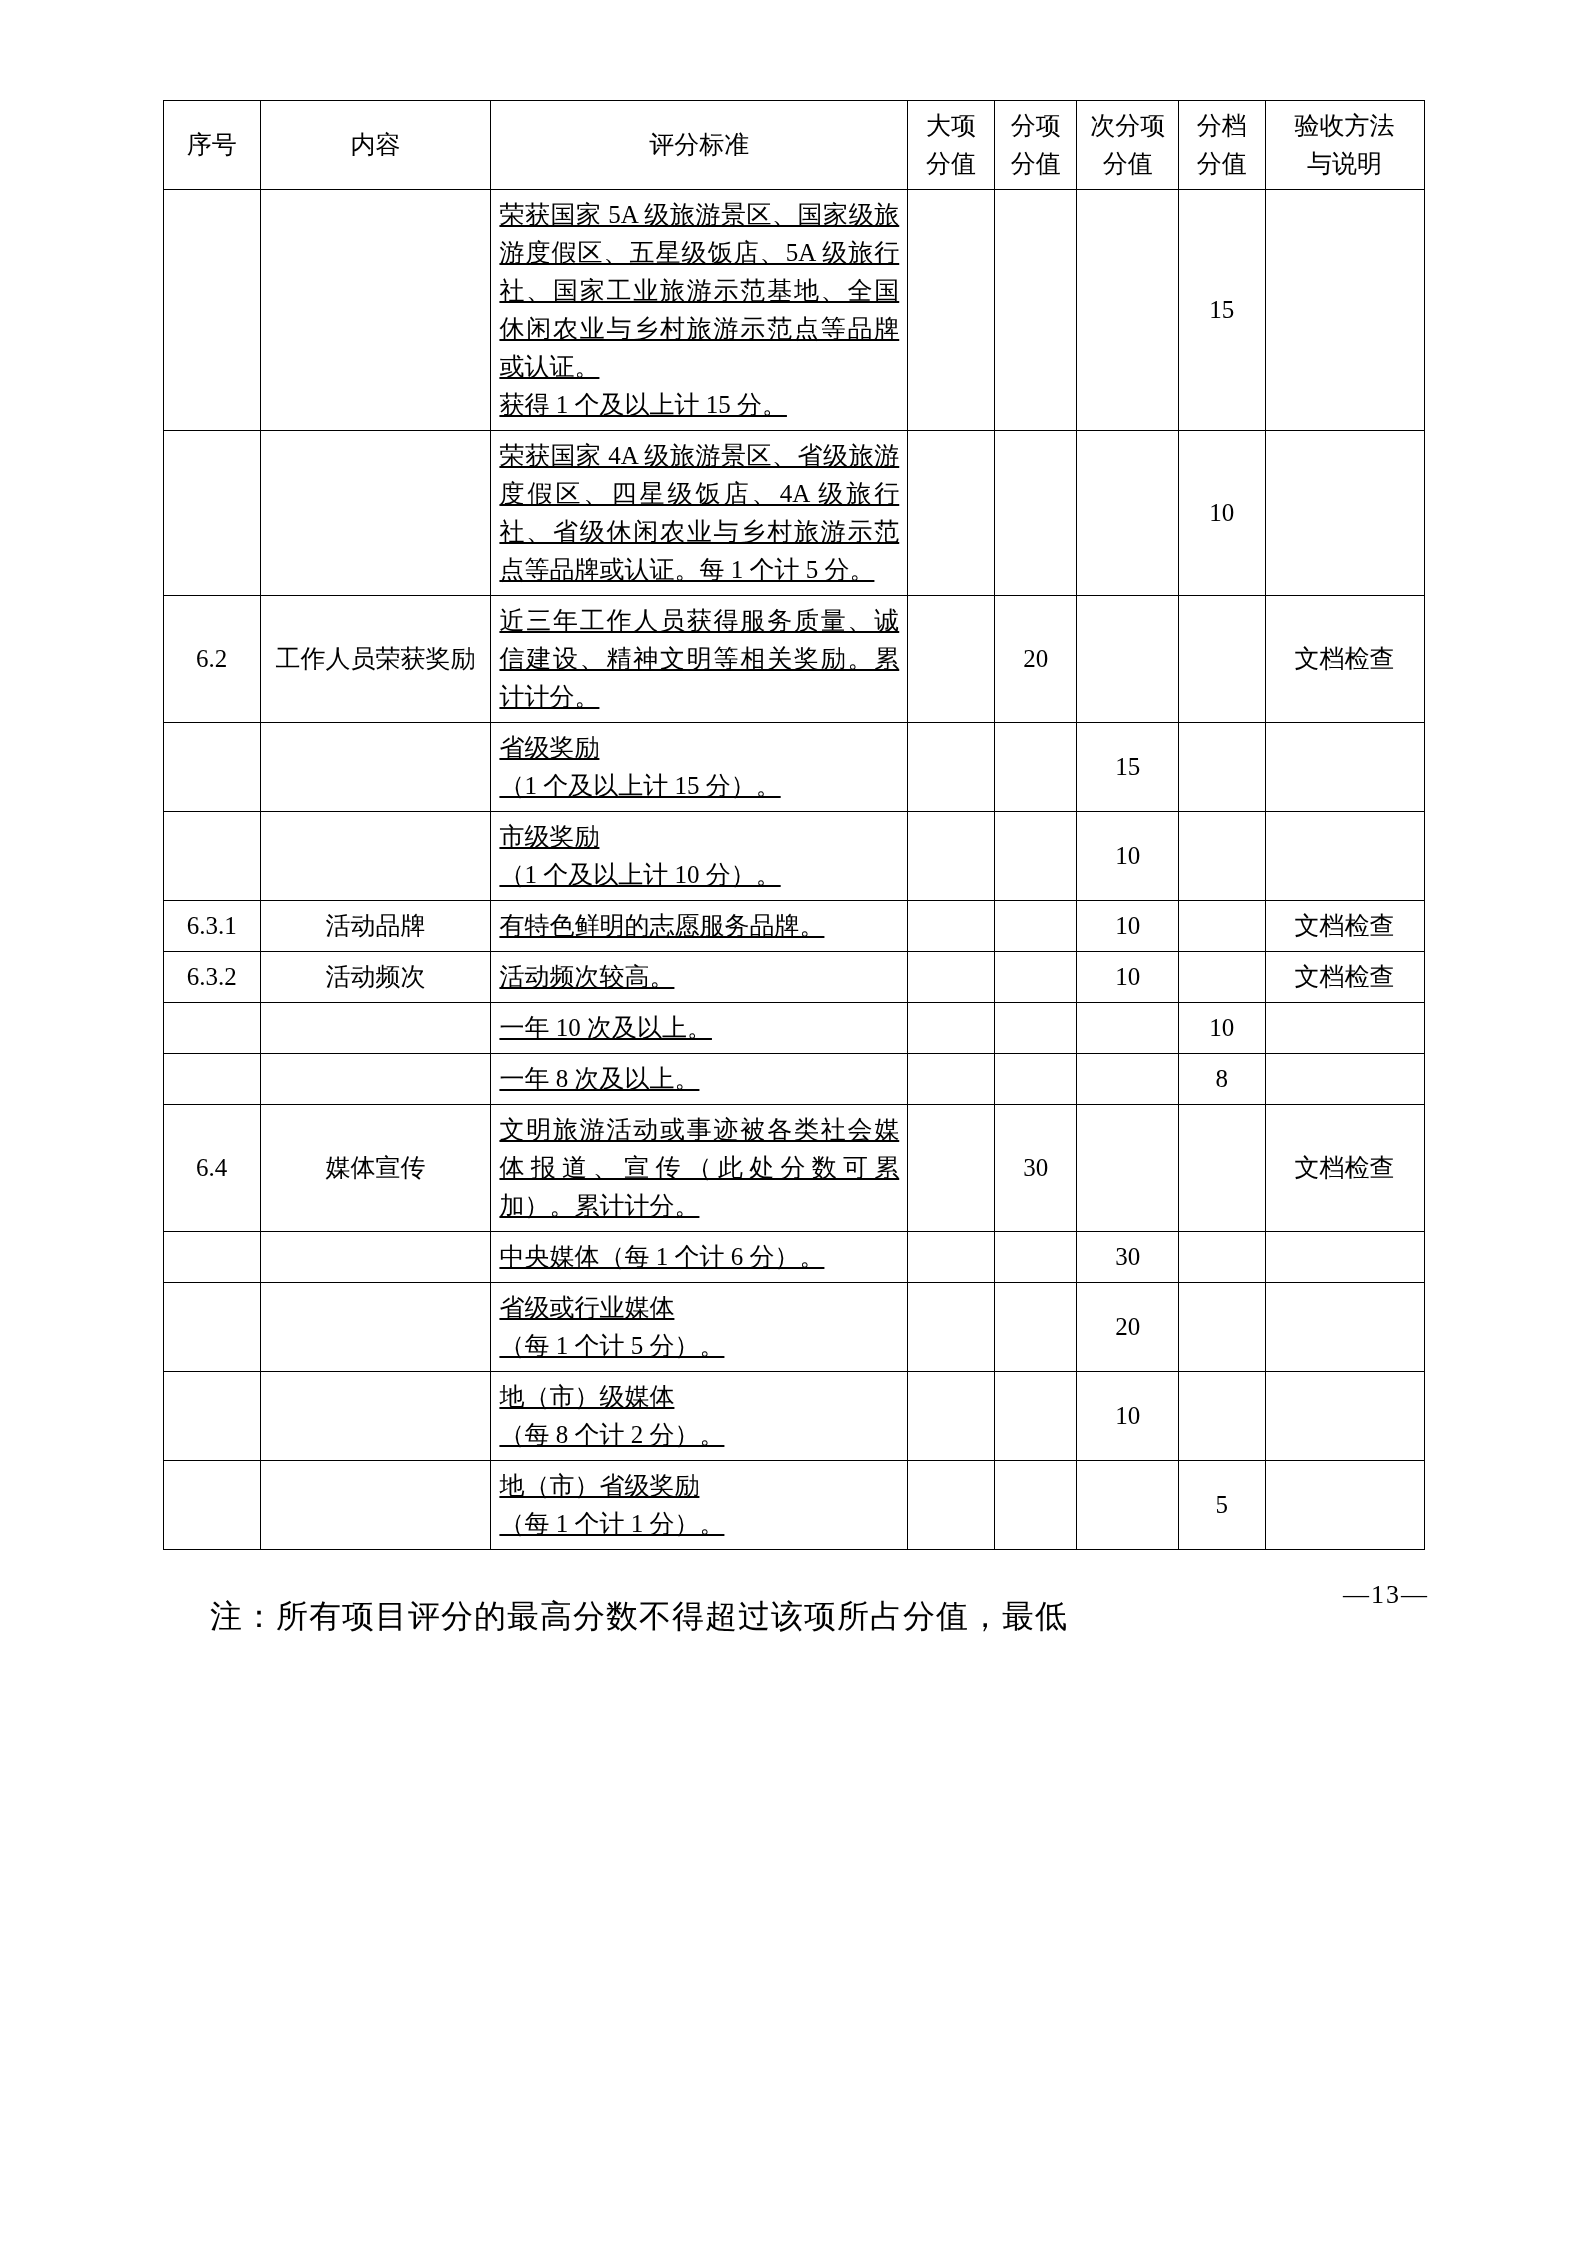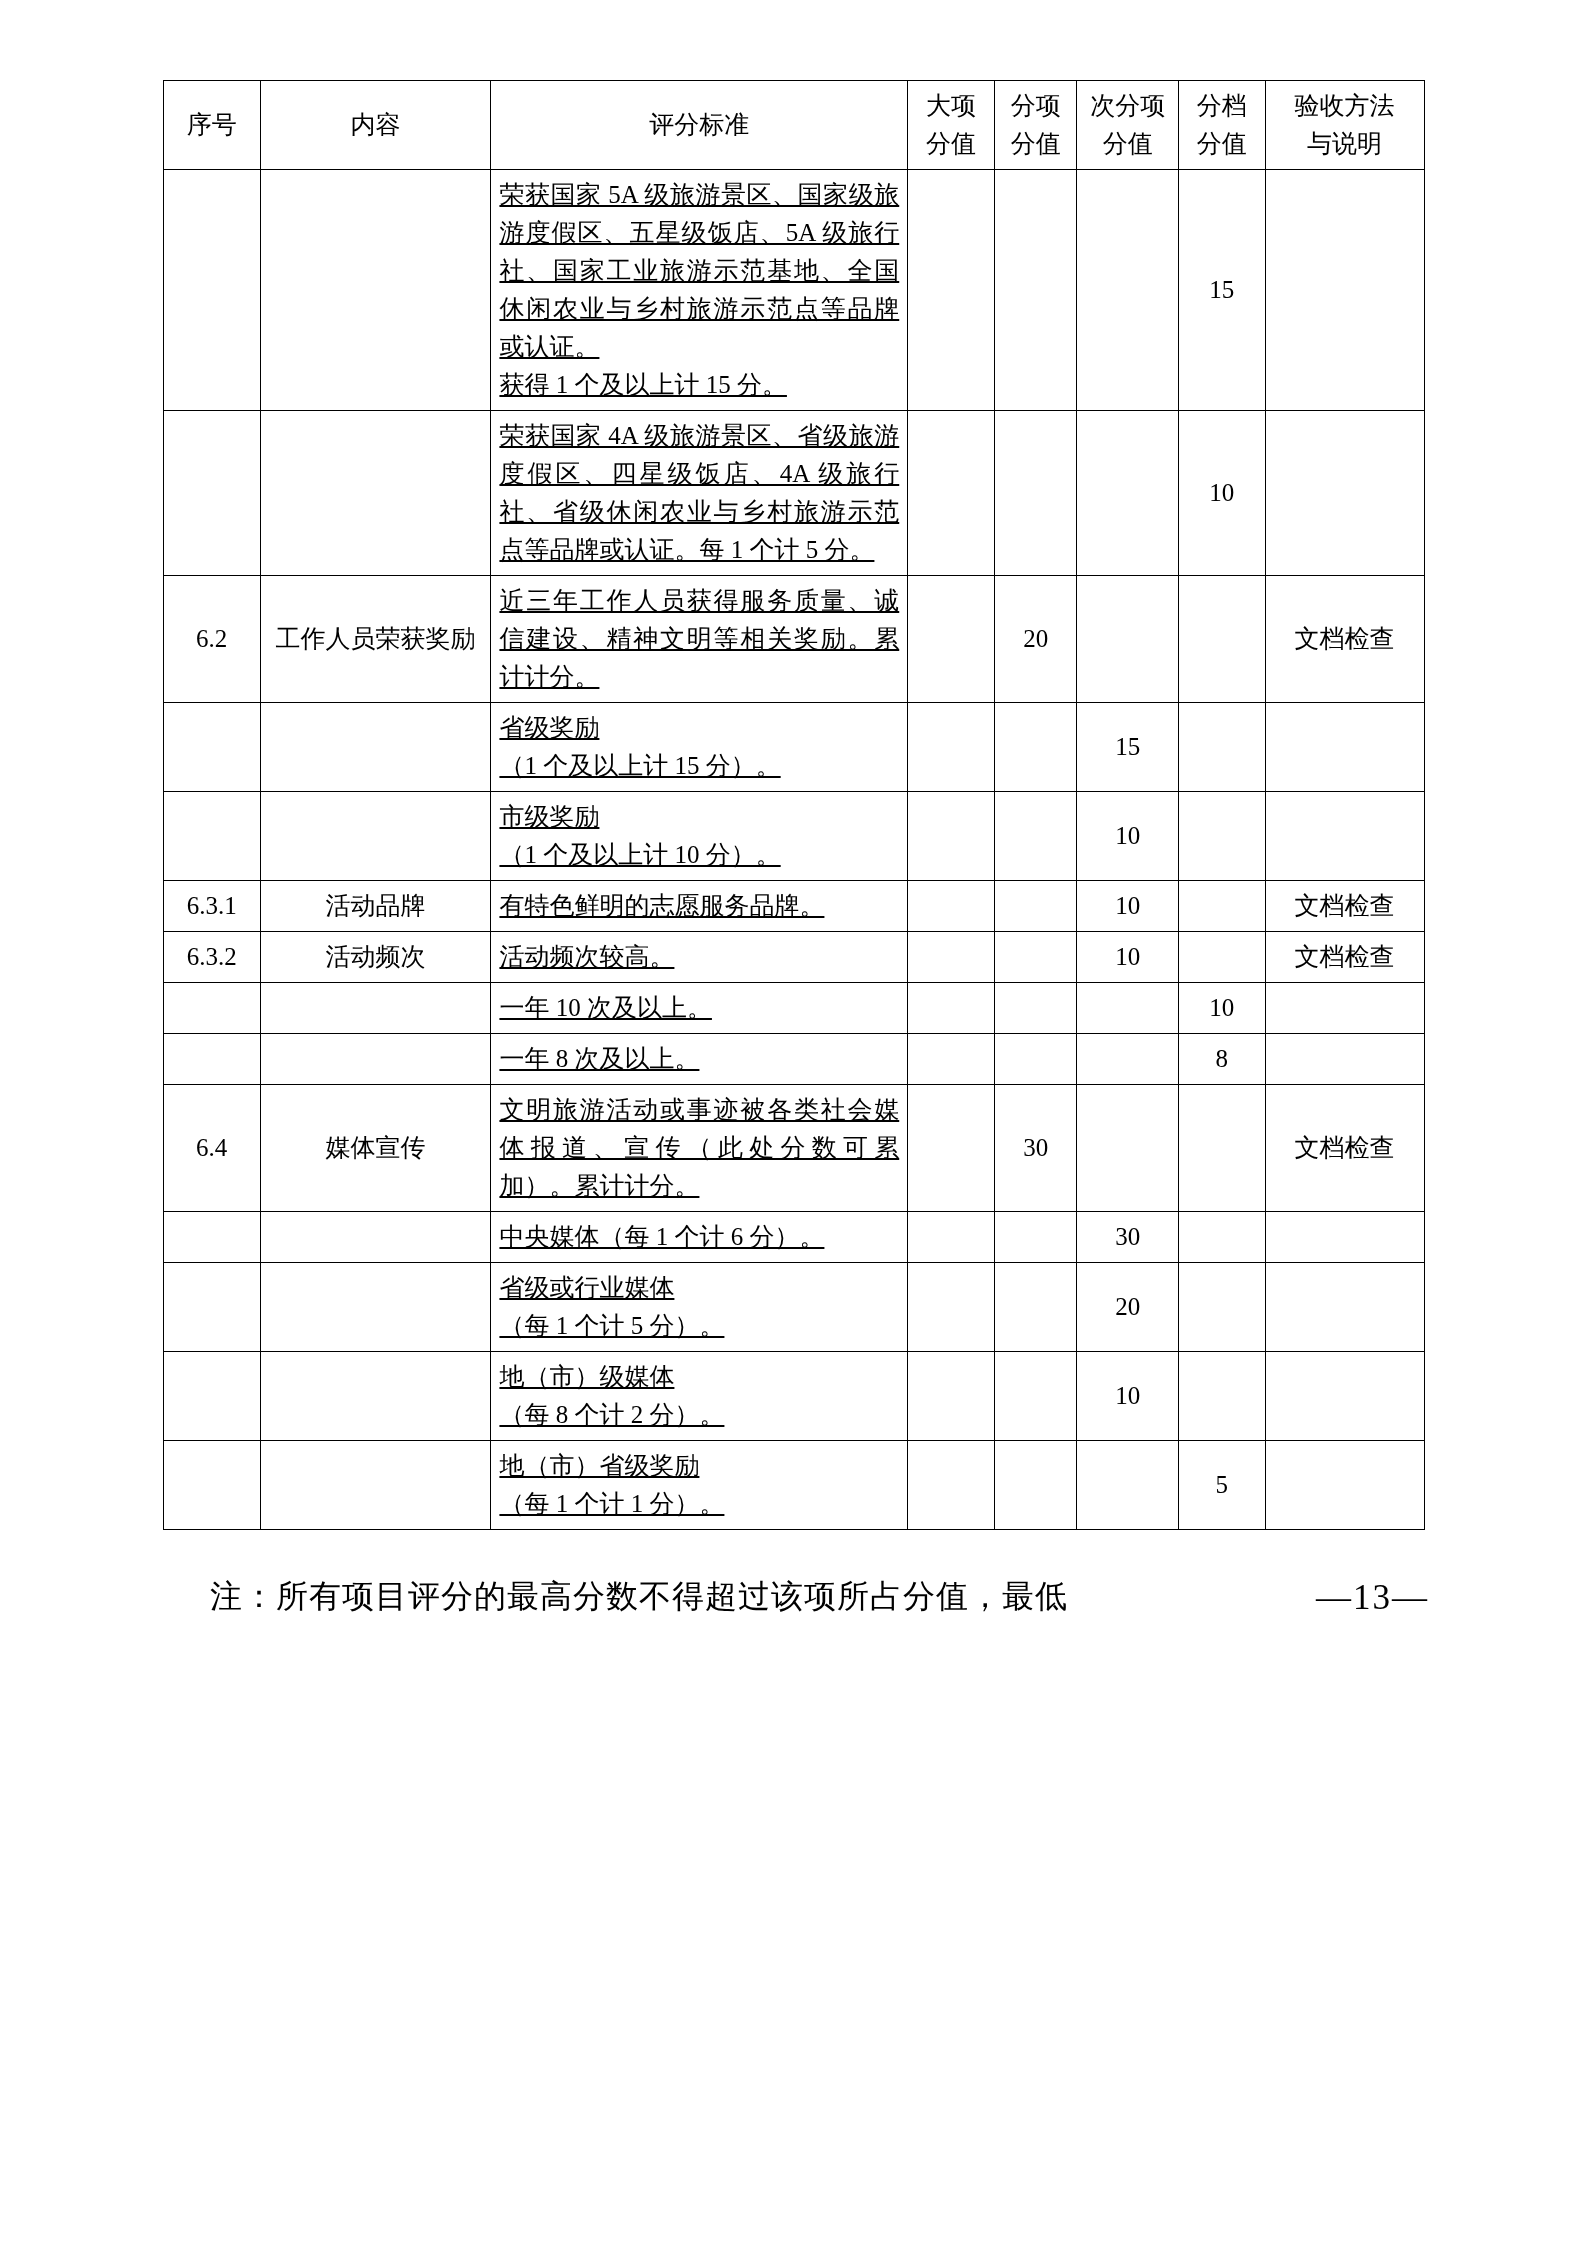--- a/index.html
+++ b/index.html
@@ -11,21 +11,21 @@
     width: 1587px;
     height: 2245px;
     font-family: "Liberation Serif", "DejaVu Serif", serif;
     color: #000000;
     position: relative;
   }
   .page {
     width: 1587px;
     height: 1710px;
     box-sizing: border-box;
-    padding: 80px 150px 60px 150px;
+    padding: 100px 150px 60px 150px;
     position: relative;
   }
   table.score-table {
     border-collapse: collapse;
     width: 1262px;
     table-layout: fixed;
     margin: 0 auto;
   }
   table.score-table td, table.score-table th {
     border: 1.5px solid #000;
@@ -66,22 +66,22 @@
     line-height: 2.0;
     padding-left: 60px;
     letter-spacing: 1px;
   }
   .note-line2 {
     padding-left: 108px;
   }
   .page-number {
     position: absolute;
     right: 158px;
-    bottom: 92px;
-    font-size: 35px;
+    bottom: 100px;
+    font-size: 26px;
     letter-spacing: 2px;
   }
 </style>
 </head>
 <body>
 
 <div class="page">
 
   <table class="score-table">
     <colgroup>

